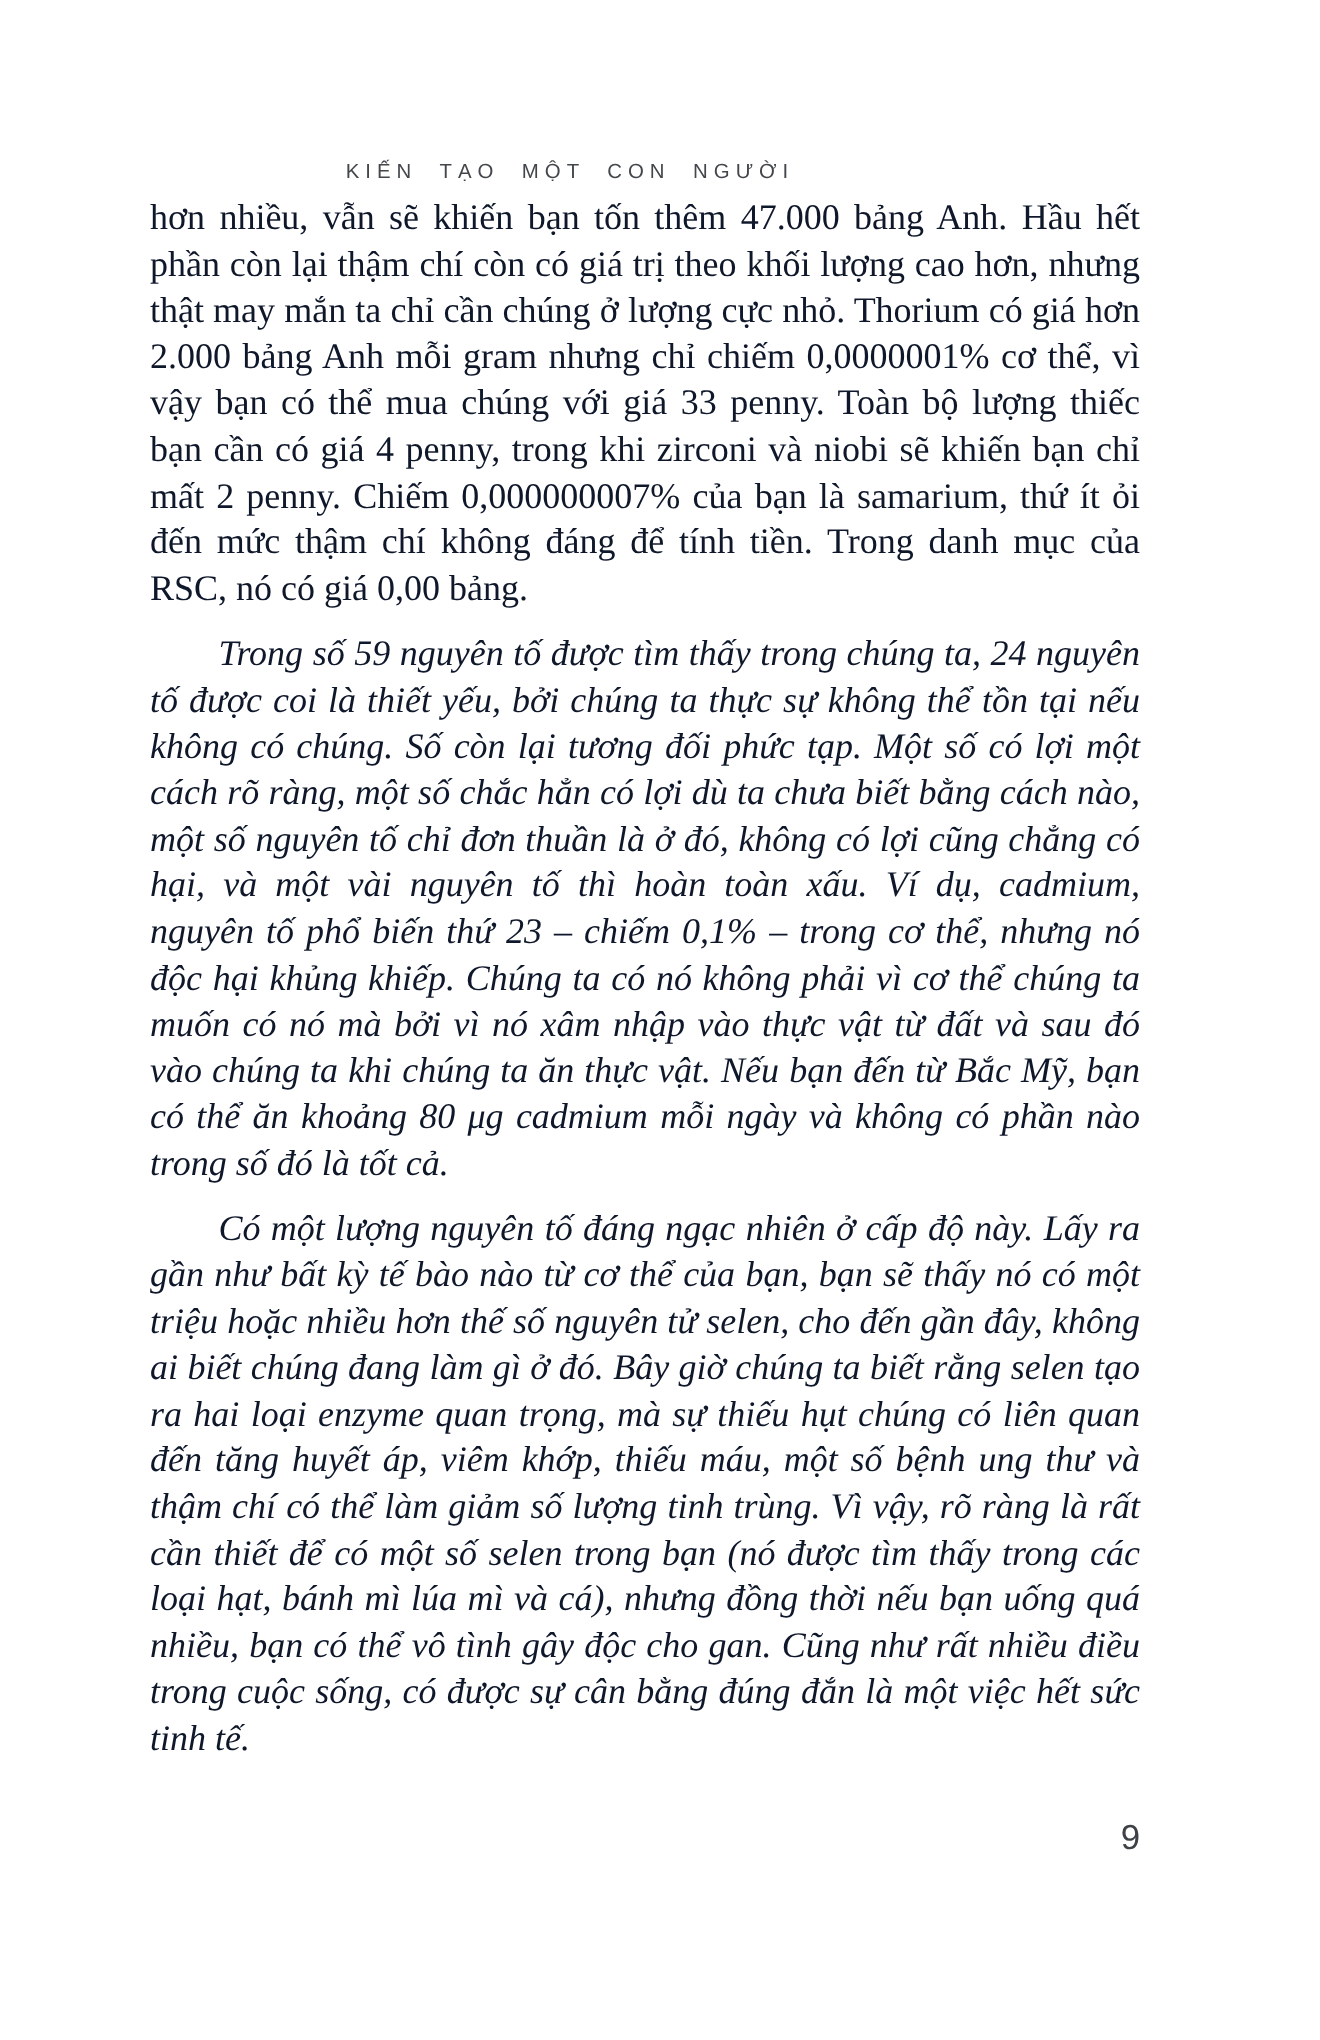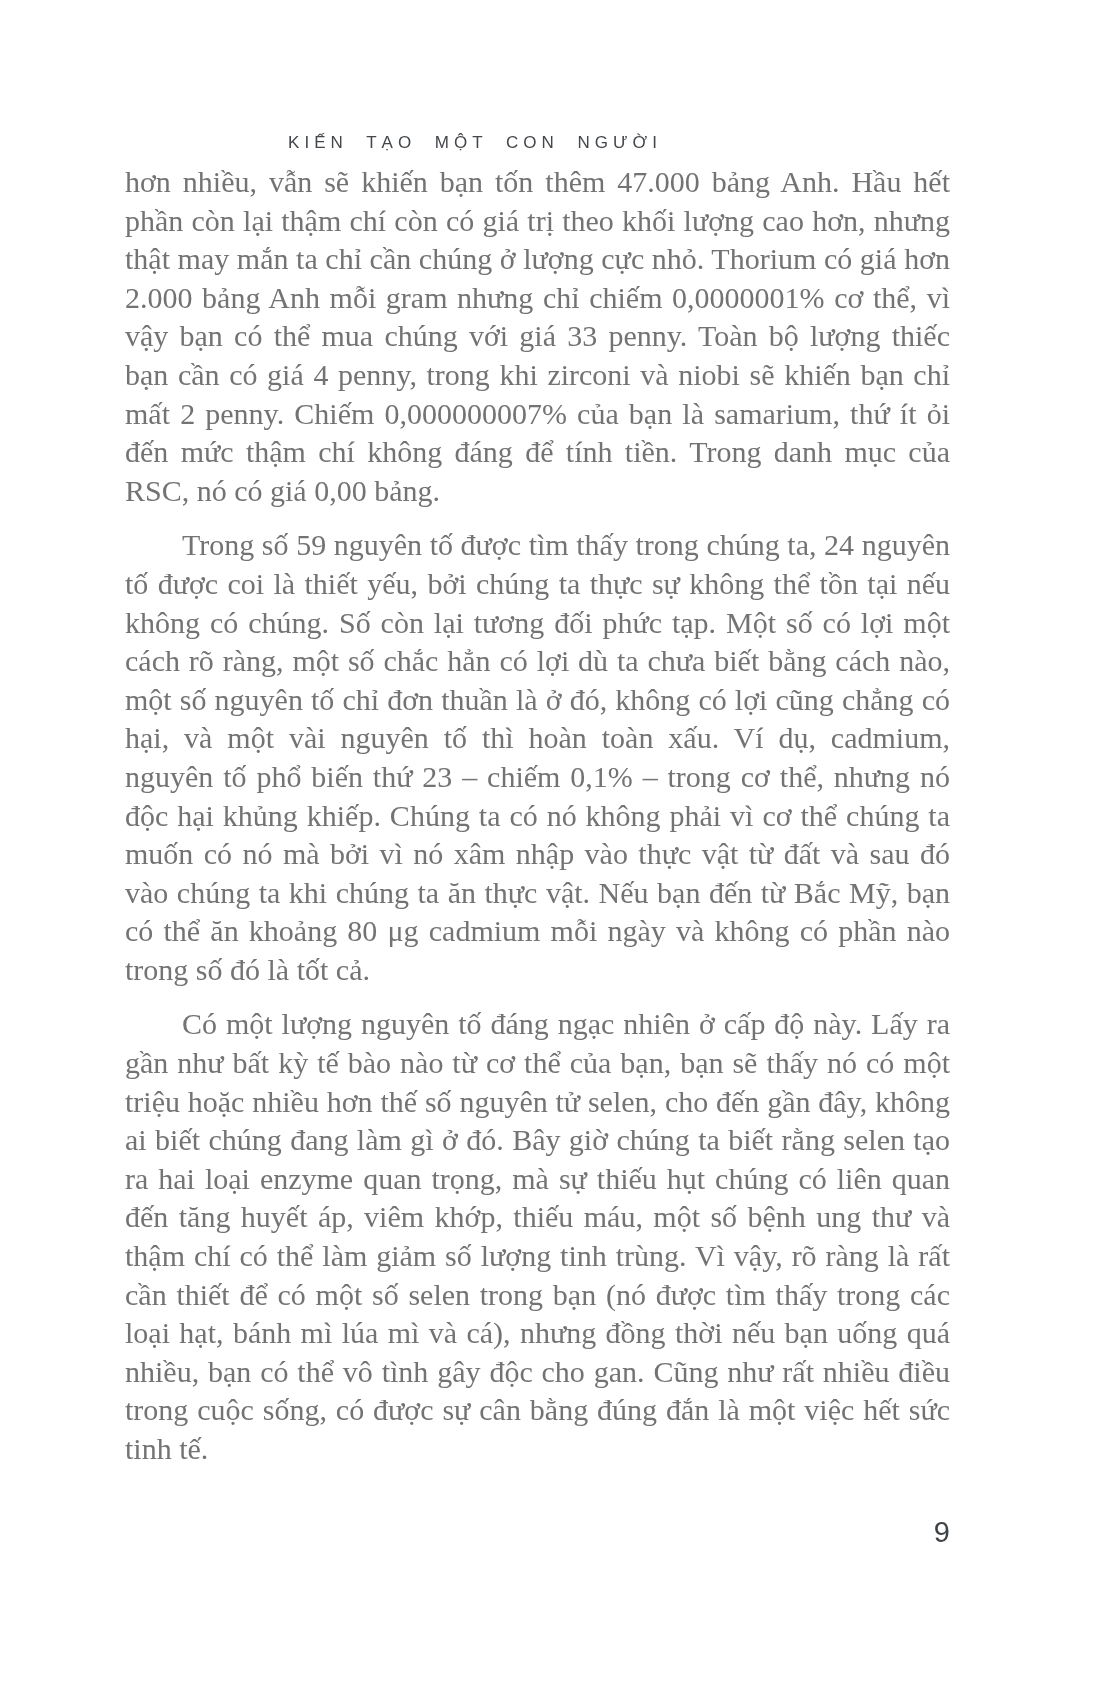--- a/index.html
+++ b/index.html
@@ -31,30 +31,31 @@
     margin-top: 31px;
   }
   .text-block {
     position: absolute;
     top: 163px;
     left: 125px;
     width: 825px;
     font-size: 30px;
     line-height: 38.6px;
     text-align: justify;
-    color: #737373;
+    color: #0f172a;
     hyphens: none;
     -webkit-hyphens: none;
   }
   .text-block p {
     margin: 0 0 16px 0;
     padding: 0;
   }
   .text-block p.indented {
     text-indent: 57px;
+    font-style: italic;
   }
   .page-number {
     position: absolute;
     top: 1516px;
     right: 150px;
     font-family: "Liberation Sans", sans-serif;
     font-size: 29px;
     color: #3e4247;
   }
 </style>

